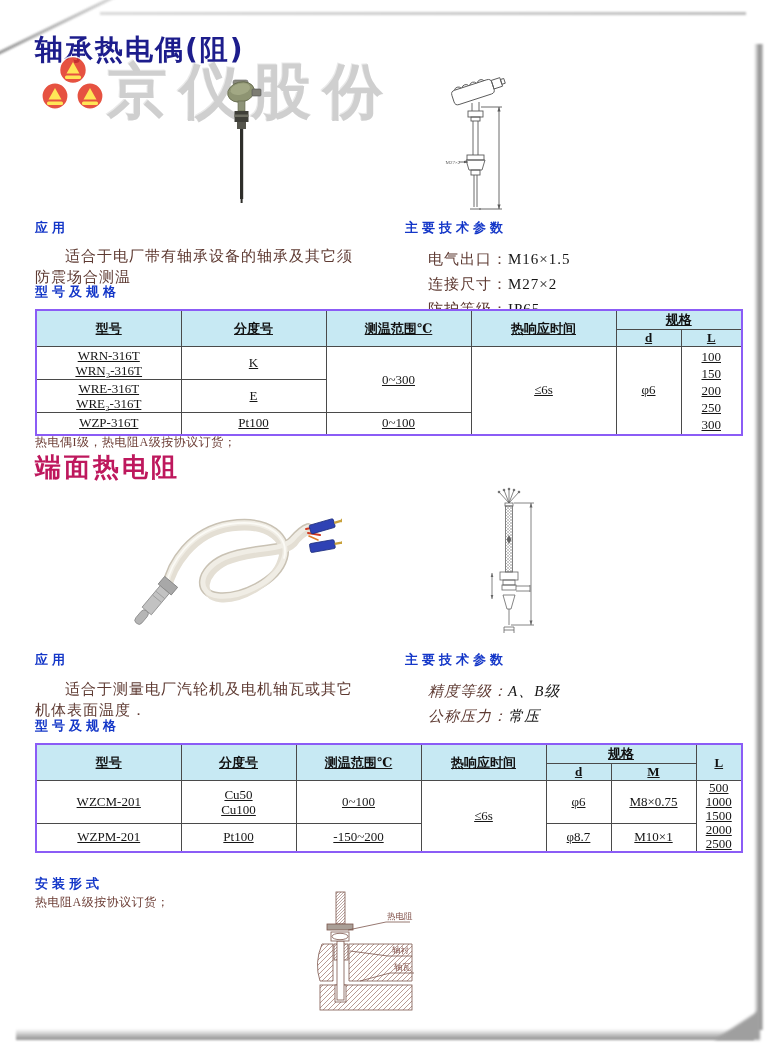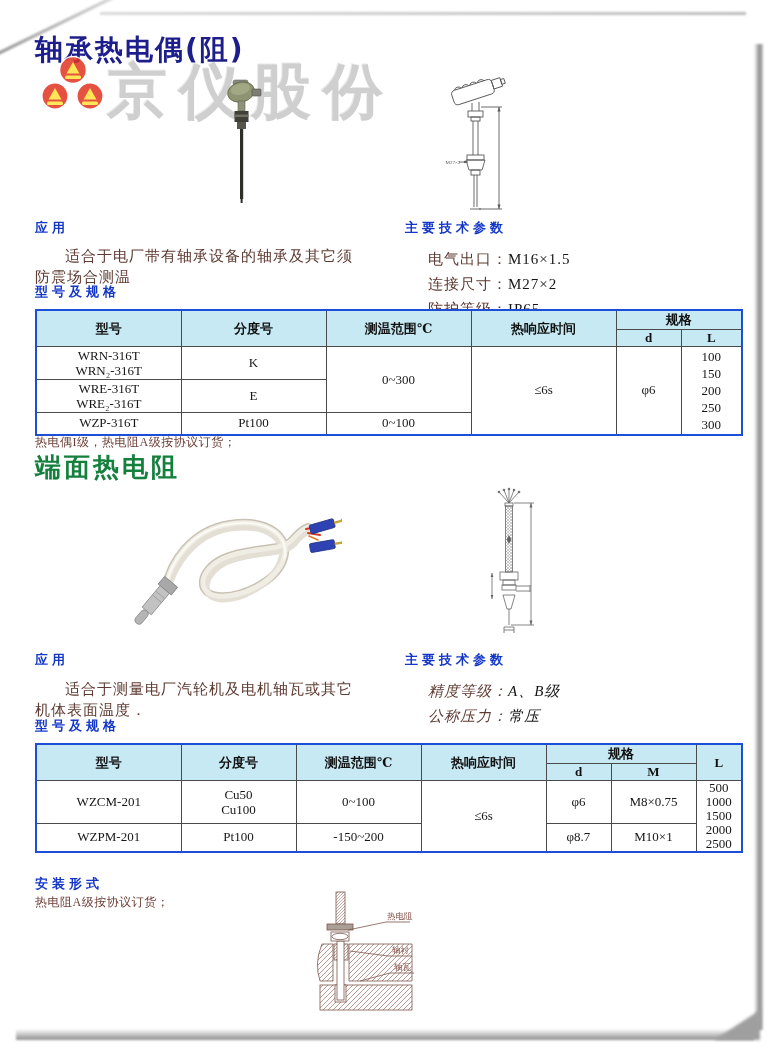--- a/index.html
+++ b/index.html
@@ -15,31 +15,31 @@
   .scan-right{position:absolute;right:9px;top:44px;bottom:20px;width:9px;background:linear-gradient(90deg,rgba(120,120,120,0),#8f8f8f 60%,#c0c0c0);filter:blur(0.8px);}
   .scan-bottom{position:absolute;left:16px;right:18px;bottom:10px;height:11px;background:linear-gradient(180deg,rgba(130,130,130,0),#8d8d8d);filter:blur(1px);}
   .scan-br{position:absolute;right:12px;bottom:10px;width:0;height:0;border-left:46px solid transparent;border-bottom:30px solid #9f9f9f;filter:blur(1.5px);}
 
   .abs{position:absolute;}
   .doc-title{left:35px;top:31px;font-size:28px;font-weight:bold;color:#1d1d8c;letter-spacing:2px;font-family:"DejaVu Sans","Liberation Sans",sans-serif;z-index:4;}
   .wm-text{left:107px;top:52px;font-size:60px;font-weight:bold;color:#8f8f8f;opacity:0.42;letter-spacing:12px;white-space:nowrap;z-index:1;font-family:"DejaVu Sans","Liberation Sans",sans-serif;text-shadow:1px 1px 0 #ffffff,-1px -1px 0 #cccccc;}
   .wm-logo{left:36px;top:56px;z-index:5;opacity:0.85;}
 
   .sec-head{font-size:13px;font-weight:bold;color:#1437c8;letter-spacing:4px;font-family:"DejaVu Sans","Liberation Sans",sans-serif;z-index:4;}
-  .sec-title2{left:35px;top:450px;font-size:26px;font-weight:bold;color:#15803d;letter-spacing:3px;font-family:"DejaVu Sans","Liberation Sans",sans-serif;z-index:4;}
+  .sec-title2{left:35px;top:450px;font-size:26px;font-weight:bold;color:#be185d;letter-spacing:3px;font-family:"DejaVu Sans","Liberation Sans",sans-serif;z-index:4;}
 
   .app-text{width:368px;font-size:15px;color:#5e3a32;line-height:21px;white-space:pre-line;text-indent:2em;letter-spacing:1px;z-index:4;}
   .param-line{font-size:15px;line-height:25px;letter-spacing:1px;}
   .plabel{color:#5e3a32;}
   .pvalue{color:#161616;}
   .note{font-size:12px;color:#6b3c34;letter-spacing:0.5px;z-index:4;}
 
   table.spec{border-collapse:collapse;table-layout:fixed;width:706px;font-size:13px;color:#161616;background:#fff;z-index:4;position:absolute;left:35px;}
   table.spec th,table.spec td{border:1px solid #4a4a4a;text-align:center;vertical-align:middle;padding:0 2px;}
-  table.spec{border:2px solid #1d4ed8;}
+  table.spec{border:2px solid #8b5cf6;text-decoration:underline;}
   table.spec th{background:#c7e9f3;font-weight:bold;color:#111;font-size:13px;}
   tr.h16{height:16px;} tr.h17{height:17px;} tr.h18{height:18px;}
   tr.h22{height:22px;} tr.h28{height:28px;} tr.h33{height:33px;} tr.h42{height:42px;}
   tr.body1 td{border-top:1.8px solid #333;}
   .ml div{line-height:15px;}
   .ml5 div{line-height:17px;}
   .ml5b div{line-height:14px;}
   svg{display:block;} .z3{z-index:3;} .z4{z-index:4;}
 </style>
 </head>

